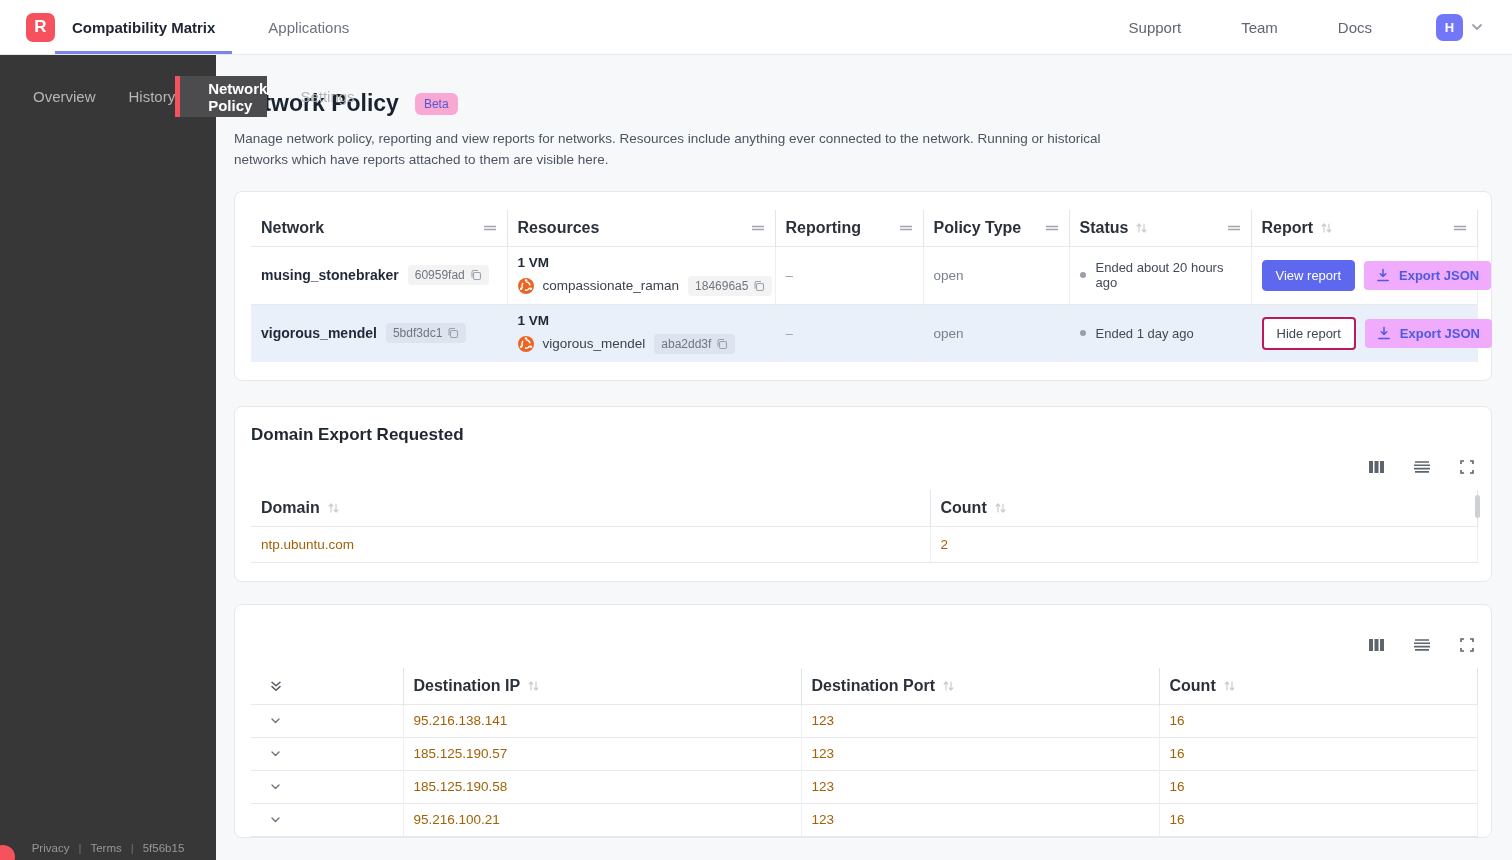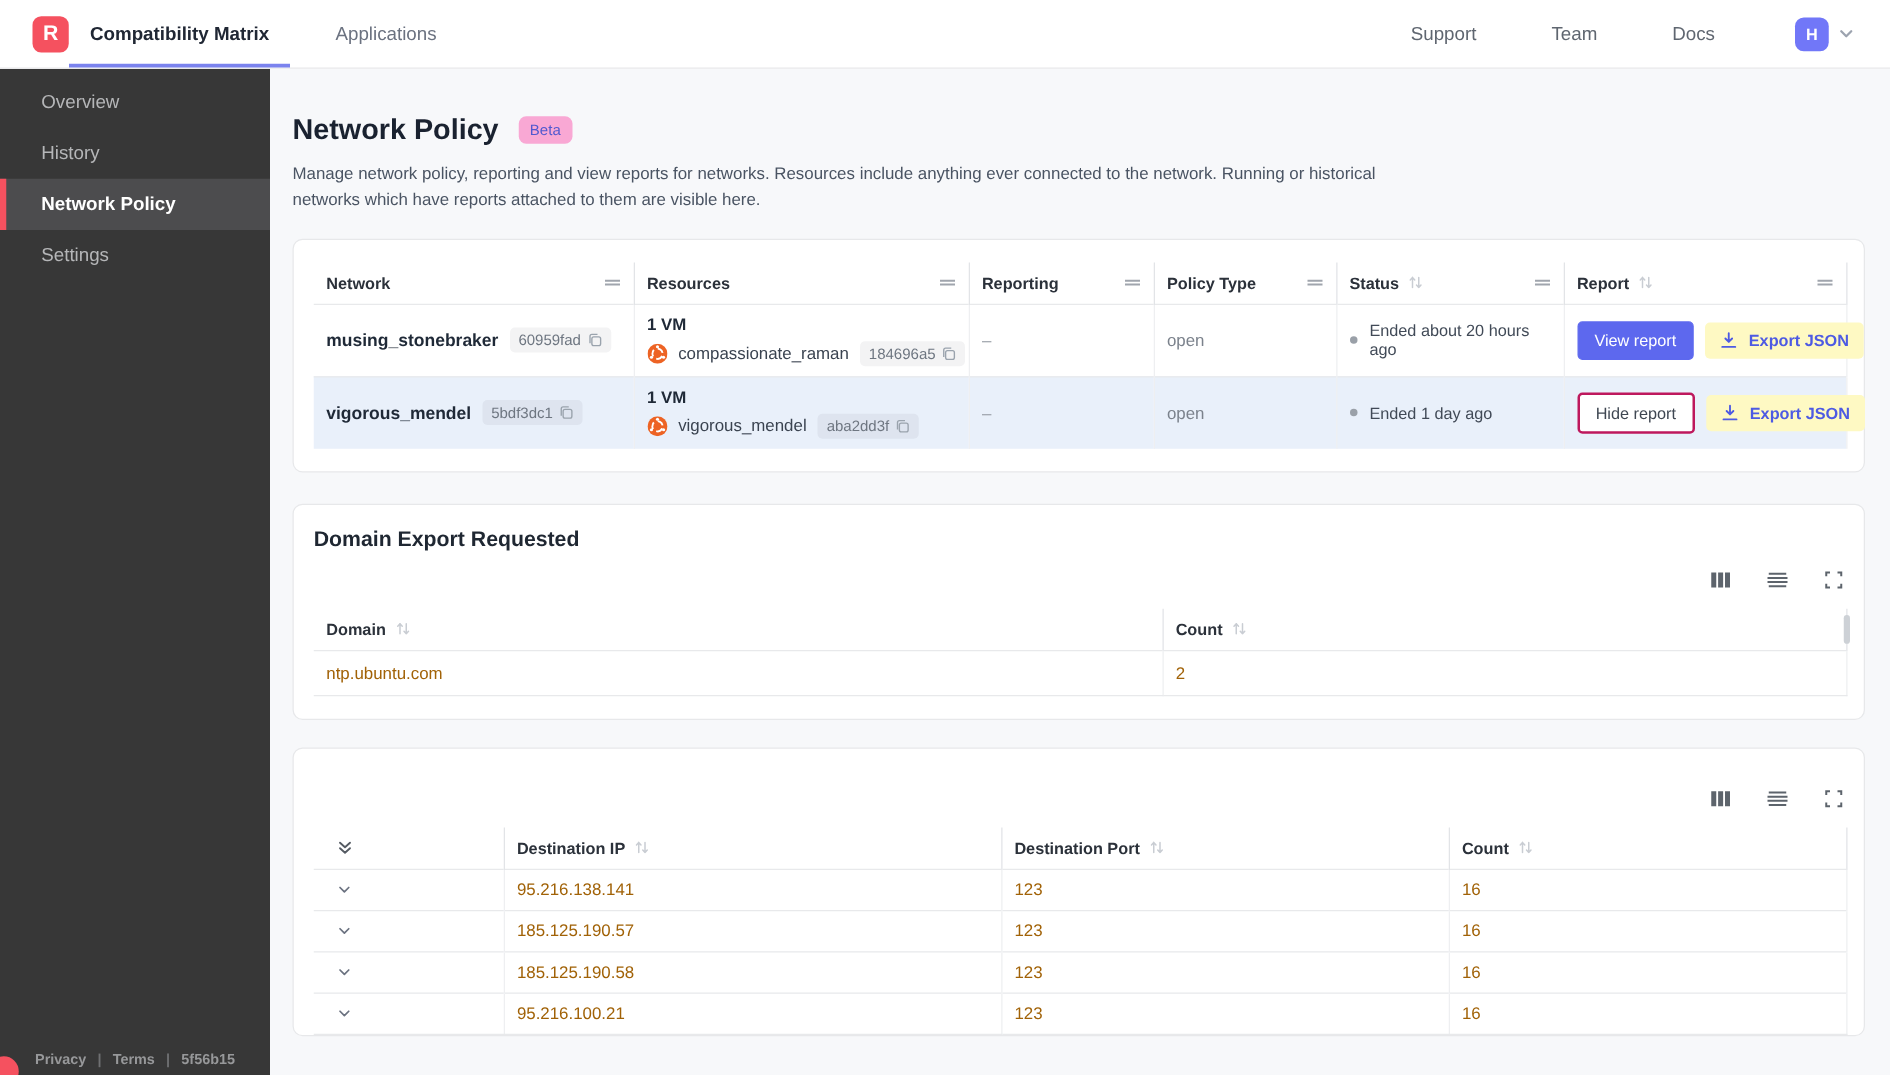--- a/index.html
+++ b/index.html
@@ -37,32 +37,32 @@
     width:27px; height:27px; border-radius:7px; background:#7177f8; color:#fff;
     font-size:13px; font-weight:bold; display:flex; align-items:center; justify-content:center;
   }
 
   
   .app-body { display:flex; height:805px; }
 
   
   .sidebar {
     width:216px; background:#373737; flex-shrink:0; position:relative;
-    padding-top:6px; display:flex; flex-direction:column;
+    padding-top:21px; display:flex; flex-direction:row;
   }
   .side-item {
     height:41px; display:flex; align-items:center; padding-left:28px;
     color:#b5b6b8; font-size:15px; cursor:pointer; border-left:5px solid transparent;
   }
   .side-item.active {
     background:#4c4c4e; color:#fff; border-left-color:#f5515f; font-weight:bold;
   }
   .side-footer {
     position:absolute; bottom:6px; left:0; right:0; text-align:center;
-    font-size:11.5px; color:#97989a; display:flex; justify-content:center; gap:9px; align-items:flex-start;font-weight:bold;
+    font-size:11.5px; color:#97989a; display:flex; justify-content:center; gap:9px; align-items:flex-start;
   }
   .side-footer .sep { color:#6f7072; }
   .chat-bubble {
     position:absolute; left:-9px; bottom:-9px; width:24px; height:24px;
     border-radius:50%; background:#f5515f;
   }
 
   
   .main { flex:1; padding:35px 20px 0 18px; overflow:hidden; }
   .page-head { display:flex; align-items:center; gap:16px; }
@@ -85,21 +85,21 @@
   .card-title { font-size:17px; font-weight:bold; color:#1f2732; }
   .card-toolbar {
     display:flex; justify-content:flex-end; align-items:center; gap:28px;
     margin-top:13px; height:18px;
   }
   .tool-icon { cursor:pointer; display:flex; }
 
   
   table { border-collapse:collapse; table-layout:fixed; width:1226px; }
   th {
-    text-align:center; font-size:13px; color:#2b313a; font-weight:bold;
+    text-align:center; font-size:16px; color:#2b313a; font-weight:bold;
     padding:9px 10px; border-right:1px solid #e2e4e7; vertical-align:middle;
   }
   td {
     font-size:13.5px; color:#333c49; padding:8px 10px;
     border-right:1px solid #eeeff1; border-top:1px solid #e8e9eb; vertical-align:middle;
   }
   .th-inner { display:flex; align-items:center; }
   .th-label { white-space:nowrap; }
   .sort-ico { margin-left:7px; display:inline-flex; }
   .handle-ico { margin-left:auto; display:inline-flex; cursor:col-resize; padding-left:8px; }
@@ -120,21 +120,21 @@
   .status-dot { width:6px; height:6px; border-radius:50%; background:#9aa0a8; flex-shrink:0; }
 
   .btn {
     font-size:13px; border-radius:4px; padding:7px 13px; cursor:pointer;
     font-family:inherit; white-space:nowrap;
   }
   .btn-primary { background:#5d68ee; color:#fff; border:1px solid #5d68ee; }
   .btn-outline { background:#fff; color:#3f4752; border:2px solid #be185d; }
   .export-pill {
     display:inline-flex; align-items:center; gap:9px;
-    background:#fef9c3; color:#4d5ae3; font-size:13px; font-weight:bold;
+    background:#f0abfc; color:#4d5ae3; font-size:13px; font-weight:bold;
     padding:7px 12px; border-radius:4px; cursor:pointer; white-space:nowrap;
   }
   .report-cell { display:flex; align-items:center; gap:9px; }
 
   .sub-table td { height:36px; color:#a16207; }
   .dest-table td { height:33px; padding-top:5px; padding-bottom:5px; }
   .expander-cell { padding-left:18px; }
 
   .scroll-thumb {
     position:absolute; right:11px; top:88px; width:5px; height:23px;

